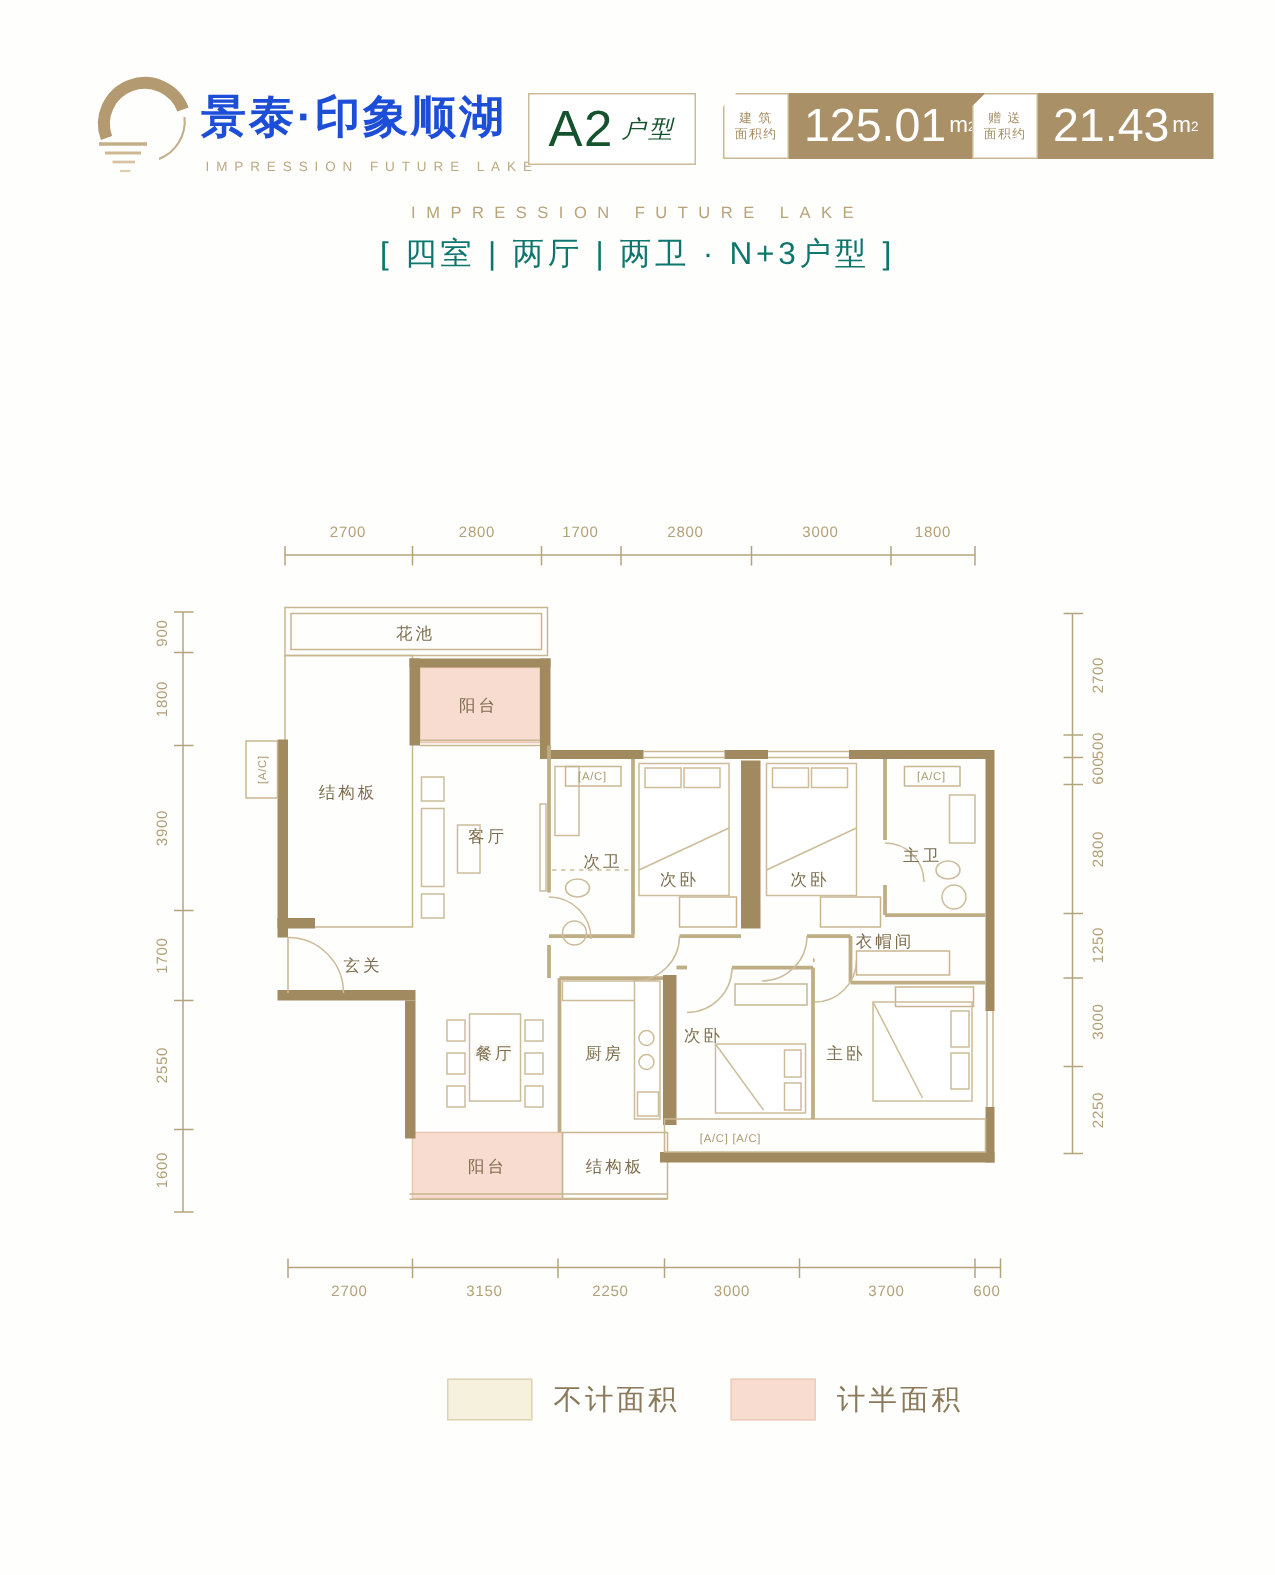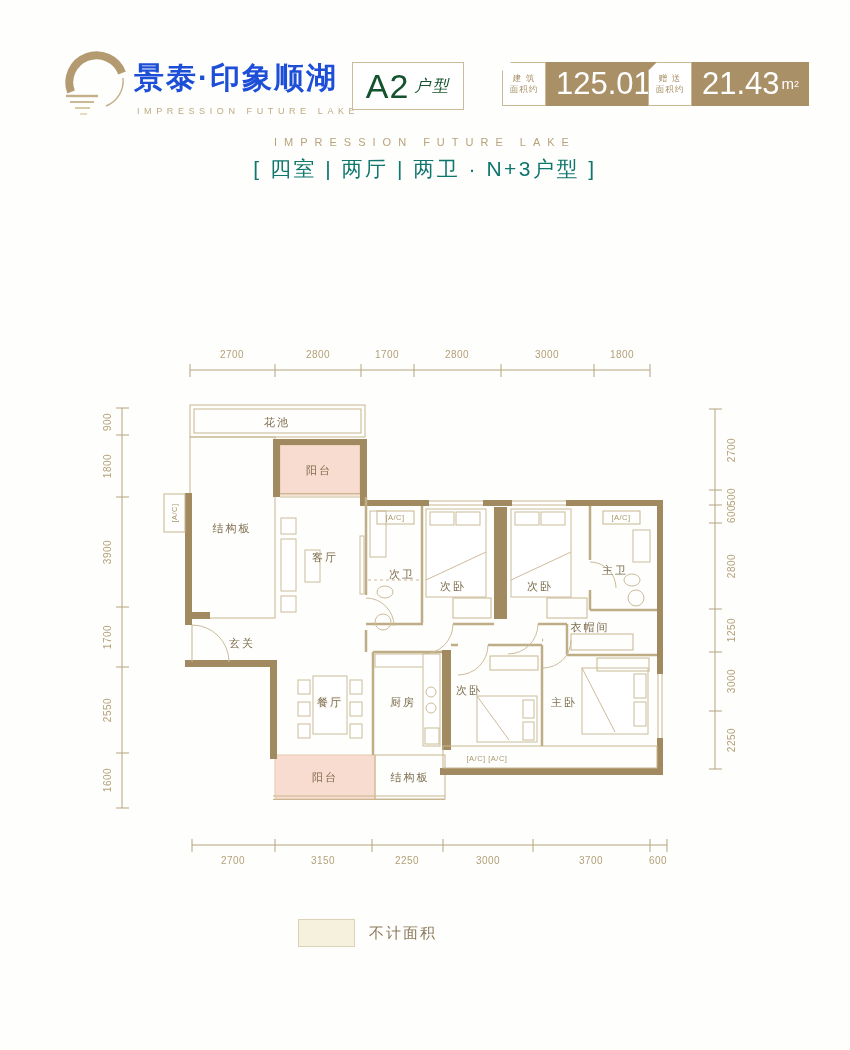--- a/index.html
+++ b/index.html
@@ -38,21 +38,21 @@
   .wall{fill:#a28a60;}
   .thin{stroke:#c7b690;stroke-width:1;fill:none;}
   .iwall{stroke:#bfad85;stroke-width:2.5;fill:none;}
   .furn{stroke:#ccbc9a;stroke-width:1;fill:#ffffff;}
   .furnl{stroke:#ccbc9a;stroke-width:1;fill:none;}
   .dline{stroke:#b4a47c;stroke-width:1;fill:none;}
   
   .legend{position:absolute;left:298px;top:919px;display:flex;align-items:center;}
   .sw{width:55px;height:26px;border:1px solid #ddd2b4;}
   .sw2{border:1px solid #eccdb9;}
-  .legend-label{font-size:15px;color:#8a795a;letter-spacing:2px;margin-left:14px;}
+  .legend-label{font-size:19px;color:#8a795a;letter-spacing:2px;margin-left:14px;}
   .legend-item{display:flex;align-items:center;}
   .legend-item+.legend-item{margin-left:34px;}
 </style>
 </head>
 <body>
 
 <div id="page">
 
   <svg class="logo-mark" viewBox="0 0 72 76">
     <path d="M11,46 A27,27 0 1 1 62,27" fill="none" stroke="#b49a70" stroke-width="8"></path>
@@ -65,21 +65,21 @@
   <div class="brand">
     <div class="brand-cn">景泰·印象顺湖</div>
     <div class="brand-en">IMPRESSION FUTURE LAKE</div>
   </div>
 
   <div class="unit-box">
     <span class="unit-main">A2</span>
     <span class="unit-sub">户型</span>
   </div>
 
-  <div class="badge" style="left:502px;">
+  <div class="badge" style="left:482px;">
     <div class="badge-label">
       <span>建 筑</span>
       <span>面积约</span>
     </div>
     <div class="badge-value">
       <span class="badge-num">125.01</span>
         <span class="badge-unit">m</span>
         <sup class="badge-sup">2</sup>
     </div>
   </div>
@@ -335,15 +335,19 @@
       <text class="dim" transform="rotate(-90 646 341)" x="646" y="345">3000</text>
       <text class="dim" transform="rotate(-90 646 400)" x="646" y="404">2250</text>
     </g>
   </svg>
 
   <div class="legend">
     <div class="legend-item">
       <div class="sw" style="background: rgb(246, 241, 221);"></div>
       <div class="legend-label">不计面积</div>
     </div>
+    <div class="legend-item">
+      <div class="sw sw2" style="background: rgb(248, 220, 207);"></div>
+      <div class="legend-label">计半面积</div>
+    </div>
   </div>
 
 </div>
 
 </body></html>

